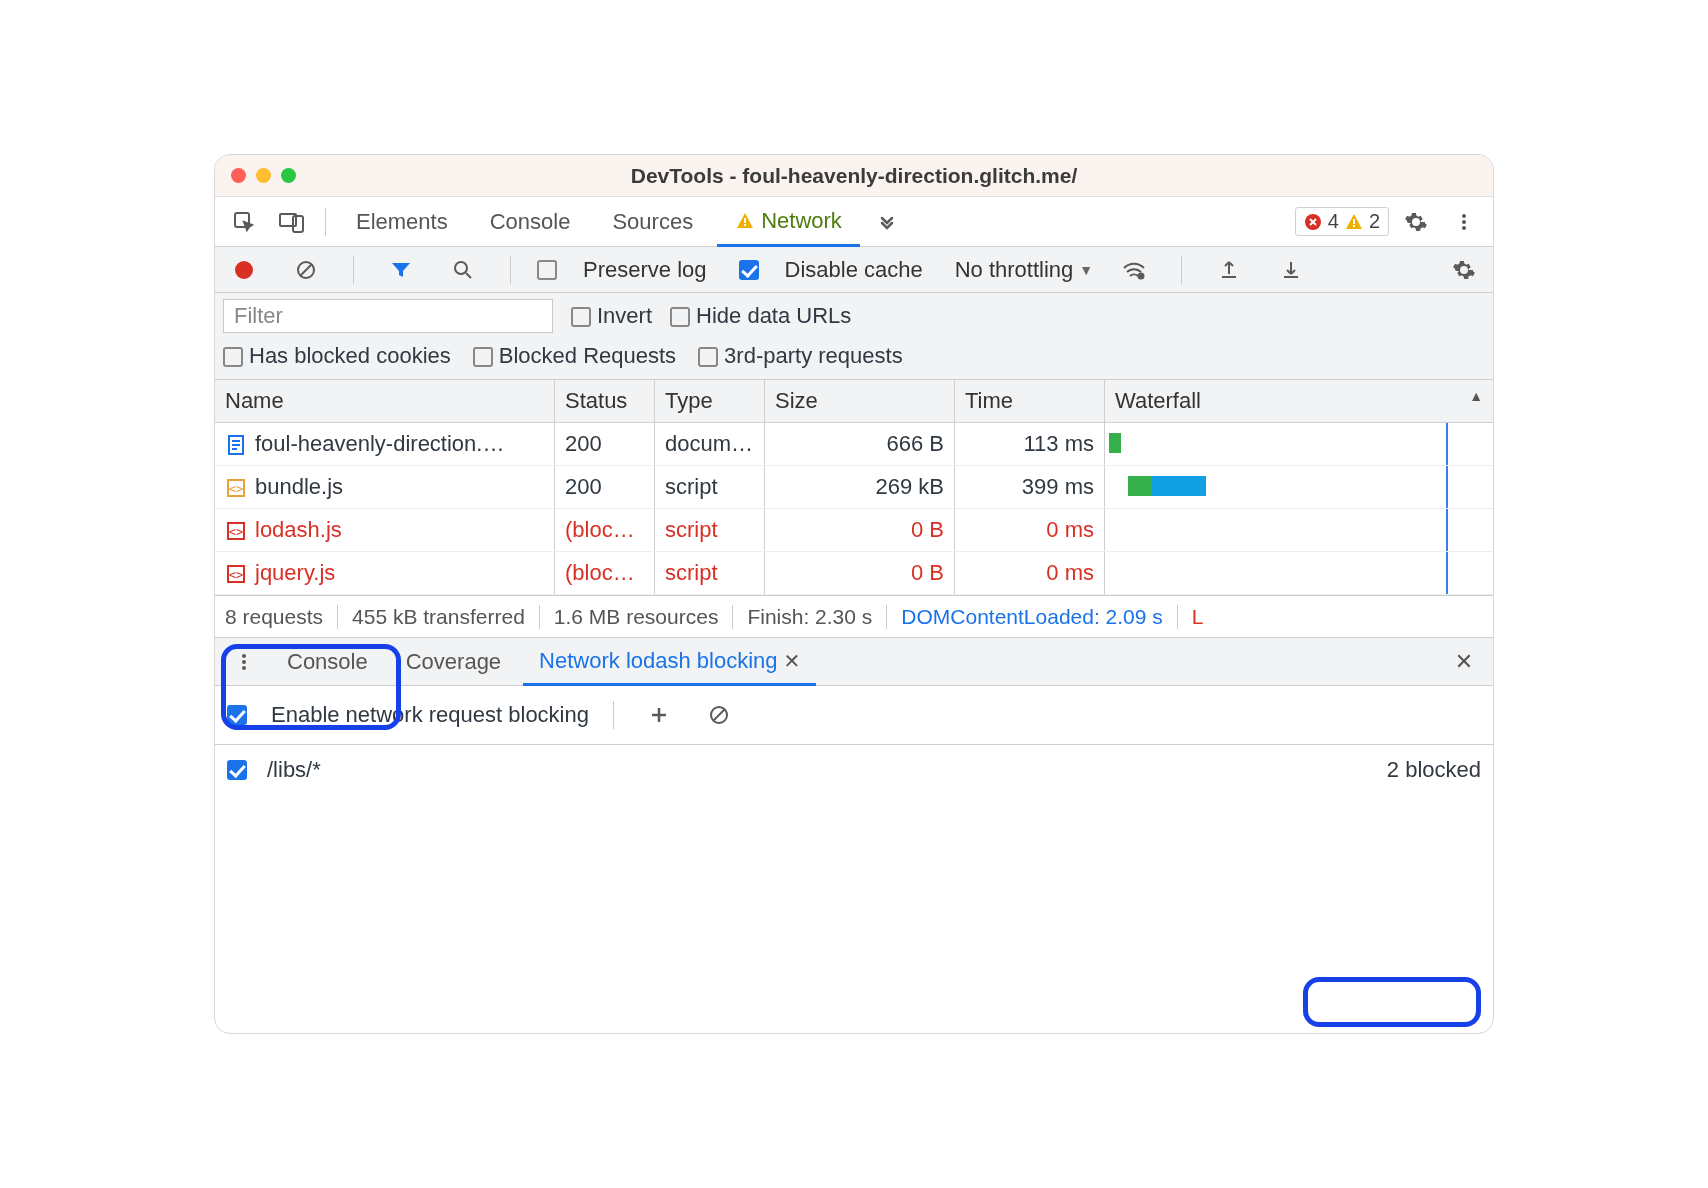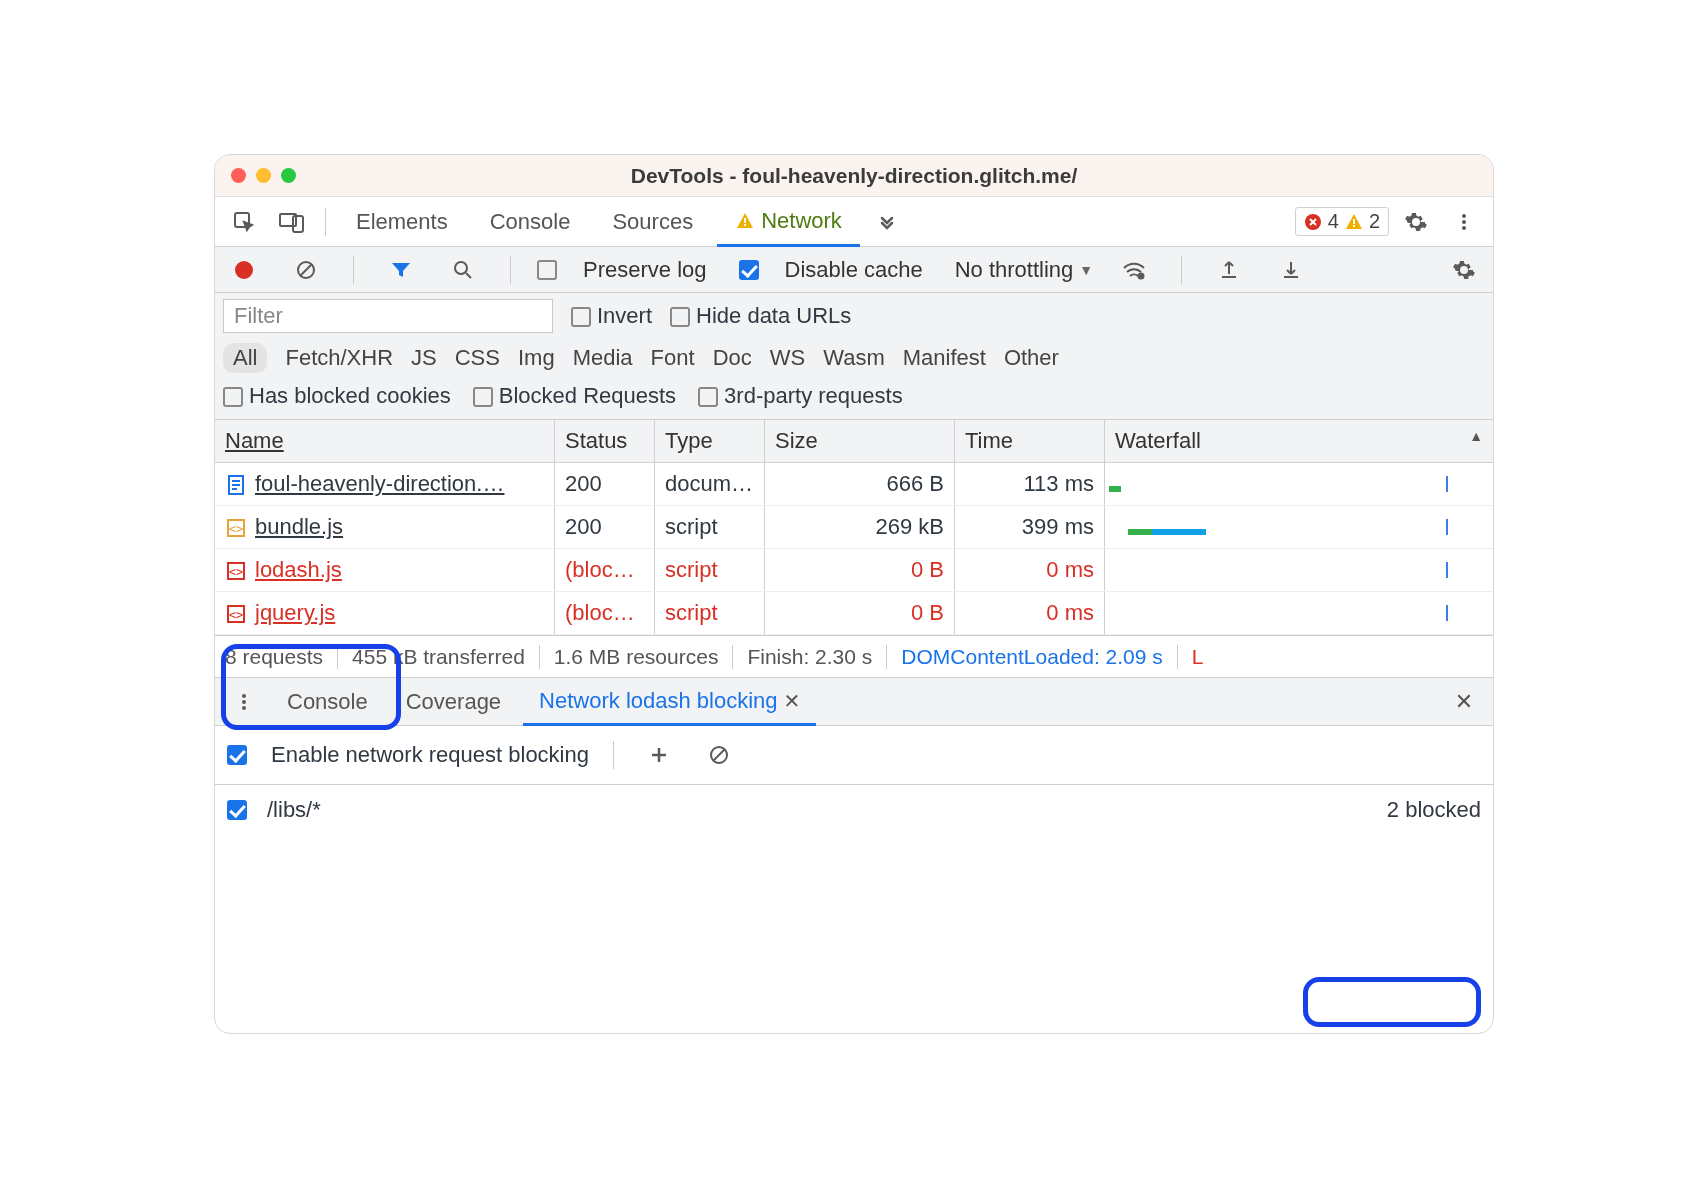--- a/index.html
+++ b/index.html
@@ -126,27 +126,27 @@
   .chip-row { display:flex; gap:18px; align-items:center; margin-bottom:10px; flex-wrap:wrap;}
   .chip { color:#444; }
   .chip.active { background:#e4e4e4; border-radius:10px; padding:2px 10px;}
   .row3 { display:flex; gap:22px; align-items:flex-end;}
 
   
   .net-table { width:100%; font-size:22px; }
   .net-head { display:flex; border-bottom:1px solid #cfcfcf; background:#f1f3f4; color:#333; }
   .net-head > div, .net-row > div { padding:8px 10px; border-right:1px solid #cfcfcf; overflow:hidden; white-space:nowrap; text-overflow:ellipsis;}
   .net-head > div:last-child, .net-row > div:last-child { border-right:none; }
-  .col-name { width: 340px; text-decoration: underline; }
+  .col-name { width: 340px; }
   .col-status { width: 100px; }
   .col-type { width: 110px; }
   .col-size { width: 190px; text-align:right;}
   .col-time { width: 150px; text-align:right;}
   .col-wf { flex:1; position:relative;}
-  .net-row { display:flex; border-bottom:1px solid #eee; background:#fff; align-items:center;}
+  .net-row { display:flex; border-bottom:1px solid #eee; background:#fff; }
   .net-row.blocked { color:#d93025;}
   .row-icon { width:22px;height:22px; display:inline-flex; align-items:center; justify-content:center; margin-right:8px; vertical-align:middle;}
   .wf-bar { position:absolute; top:10px; height:20px; }
   .wf-green { background:#35b04a; }
   .wf-blue { background:#11a0e3; }
   .col-wf .wf-line { position:absolute; top:0; bottom:0; width:2px; background:#3b7de9;}
   .sort-tri { float:right; color:#555; font-size:14px;}
 
   
   .annot {
@@ -344,34 +344,20 @@
   </div>
 
   <div class="filterarea">
     <div class="row1">
       <div class="filter-box">
             <span>Filter</span>
           </div>
       <span><span class="chk"></span><span>Invert</span></span>
       <span><span class="chk"></span><span>Hide data URLs</span></span>
     </div>
-    <div class="chip-row" id="chip-row">
-          <span class="chip active">All</span>
-          <span class="chip">Fetch/XHR</span>
-          <span class="chip">JS</span>
-          <span class="chip">CSS</span>
-          <span class="chip">Img</span>
-          <span class="chip">Media</span>
-          <span class="chip">Font</span>
-          <span class="chip">Doc</span>
-          <span class="chip">WS</span>
-          <span class="chip">Wasm</span>
-          <span class="chip">Manifest</span>
-          <span class="chip">Other</span>
-        </div>
     <div class="row3">
       <span><span class="chk"></span><span>Has blocked cookies</span></span>
       <span><span class="chk"></span><span>Blocked Requests</span></span>
       <span><span class="chk"></span><span>3rd-party requests</span></span>
     </div>
   </div>
 
   <div class="net-table">
     <div class="net-head">
       <div class="col-name"><span>Name</span></div>

